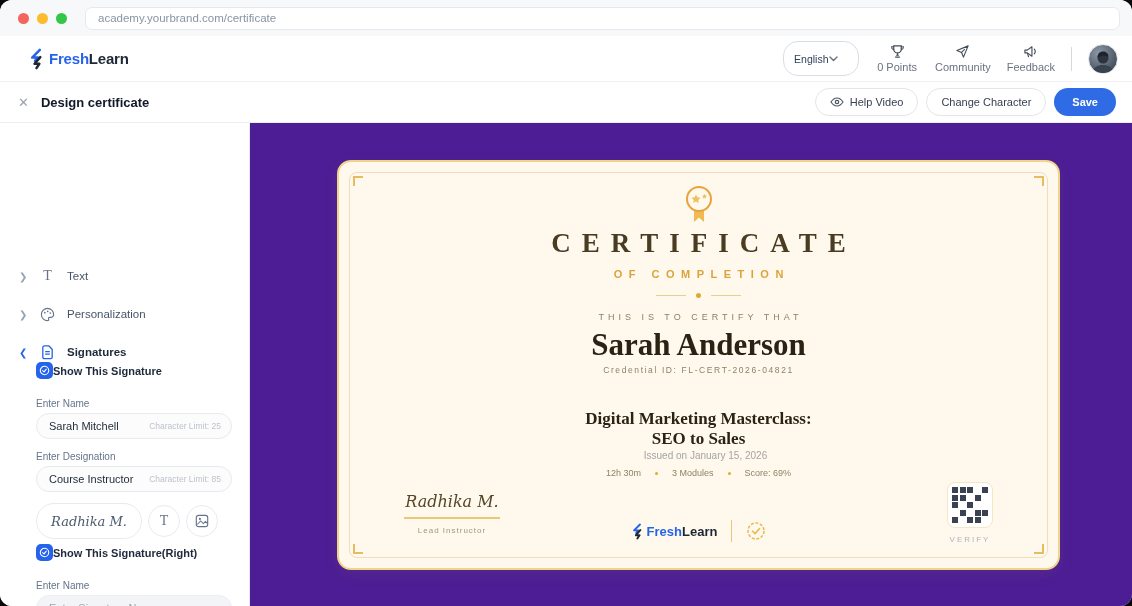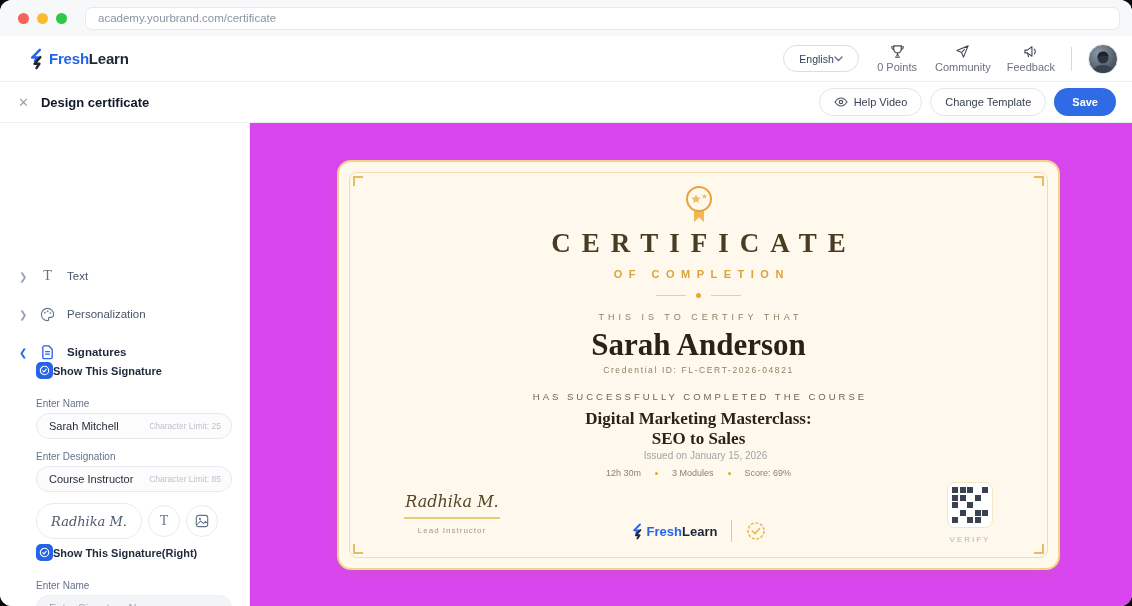--- a/index.html
+++ b/index.html
@@ -12,21 +12,21 @@
   .light { width:11px; height:11px; border-radius:50%; }
   .light.red{ background:#F4645C; } .light.yellow{ background:#FBBD2E; } .light.green{ background:#33C748; }
   .urlbar { margin-left:18px; flex:1; margin-right:12px; height:23px; background:#FFFFFF; border:1px solid #E5E8ED; border-radius:7px; display:flex; align-items:center; padding:0 12px; font-size:11.5px; color:#8A94A3; }
 
   
   .appbar { position:absolute; left:0; top:36px; width:100%; height:46px; background:#FFFFFF; border-bottom:1px solid #EEF0F4; display:flex; align-items:center; }
   .logo { display:flex; align-items:center; gap:5px; margin-left:28px; }
   .logo-text { font-size:15px; font-weight:bold; letter-spacing:-0.2px; }
   .logo-text .b1 { color:#2563EB; } .logo-text .b2 { color:#1E2735; }
   .appbar-right { margin-left:auto; display:flex; align-items:center; gap:16px; margin-right:14px; }
-  .lang-select { display:flex; align-items:center; justify-content:center; width:76px; height:27px; border:1px solid #D9DEE6; border-radius:15px; padding:0 10px; font-size:10.5px; color:#33415C; background:#fff; cursor:pointer; }
+  .lang-select { display:flex; align-items:center; justify-content:flex-start; width:76px; height:35px; border:1px solid #D9DEE6; border-radius:15px; padding:0 10px; font-size:10.5px; color:#33415C; background:#fff; cursor:pointer; }
   .icon-item { display:flex; flex-direction:column; align-items:center; gap:2px; cursor:pointer; min-width:44px; }
   .icon-item svg { display:block; }
   .icon-item .cap { font-size:11px; color:#6B7280; }
   .vdiv { width:1px; height:24px; background:#D4D8DF; }
   .avatar { width:30px; height:30px; border-radius:50%; overflow:hidden; background:radial-gradient(circle at 35% 30%, #8f9aa8, #4a5562 70%); border:1px solid #E3E6EB; display:flex; align-items:flex-end; justify-content:center; }
 
   
   .toolbar { position:absolute; left:0; top:82px; width:100%; height:41px; background:#FFFFFF; border-bottom:1px solid #ECEEF2; display:flex; align-items:center; }
   .close-x { margin-left:18px; color:#9AA2AF; font-size:13px; cursor:pointer; line-height:1; }
   .tb-title { margin-left:12px; font-size:13px; font-weight:bold; color:#111827; }
@@ -55,21 +55,21 @@
   .inp-wrap input { flex:1; min-width:0; border:none; outline:none; background:transparent; font-size:11px; color:#1F2937; font-family:"Liberation Sans", sans-serif; }
   .inp-wrap input::placeholder { color:#9CA3AF; }
   .limit { font-size:8.5px; color:#BCC2CC; white-space:nowrap; }
   .sig-preview { position:absolute; left:36px; top:380px; width:106px; height:36px; border:1.5px solid #E7EAEF; border-radius:18px; background:#fff; display:flex; align-items:center; justify-content:center; cursor:pointer; }
   .sig-preview span { font-family:"DejaVu Serif", serif; font-style:italic; font-size:13px; color:#4C5A70; }
   .circ-btn { position:absolute; top:382px; width:32px; height:32px; border:1.5px solid #E7EAEF; border-radius:50%; background:#fff; display:flex; align-items:center; justify-content:center; cursor:pointer; color:#64748B; }
   .circ-btn.tbtn { left:148px; font-family:"Liberation Serif", serif; font-size:14px; }
   .circ-btn.ibtn { left:186px; }
 
   
-  .main { position:absolute; left:250px; top:123px; right:0; bottom:0; background:#d946ef; }
+  .main { position:absolute; left:250px; top:123px; right:0; bottom:0; background:#4c1d95; }
   .cert { position:absolute; left:87px; top:37px; width:723px; height:410px; background:#FEF9EC; border:2px solid #F1D389; border-radius:14px; box-shadow:0 4px 14px rgba(180,150,60,.10); }
   .cert-frame { position:absolute; inset:10px; border:1px solid #ECDFBA; border-radius:8px; }
   .corner { position:absolute; width:10px; height:10px; }
   .corner.tl { left:3px; top:3px; border-left:2px solid #E7BC5F; border-top:2px solid #E7BC5F; }
   .corner.tr { right:3px; top:3px; border-right:2px solid #E7BC5F; border-top:2px solid #E7BC5F; }
   .corner.bl { left:3px; bottom:3px; border-left:2px solid #E7BC5F; border-bottom:2px solid #E7BC5F; }
   .corner.br { right:3px; bottom:3px; border-right:2px solid #E7BC5F; border-bottom:2px solid #E7BC5F; }
   .cert-center { position:absolute; left:0; width:100%; text-align:center; }
   .medal { top:22px; }
   .cert-title { top:66px; font-family:"Liberation Serif", serif; font-weight:bold; font-size:27px; letter-spacing:11px; color:#4A3C22; text-indent:11px; }
@@ -170,21 +170,21 @@
     <div class="tb-title">Design certificate</div>
     <div class="tb-right">
       <button class="pill-btn">
         <svg width="14" height="10" viewBox="0 0 14 10">
           <path d="M1 5c2-3 4-4 6-4s4 1 6 4c-2 3-4 4-6 4S3 8 1 5z" fill="none" stroke="#4B5563" stroke-width="1.2"></path>
           <circle cx="7" cy="5" r="1.7" fill="none" stroke="#4B5563" stroke-width="1.2"></circle>
         </svg>
         <span>Help Video</span>
       </button>
       <button class="pill-btn">
-        <span>Change Template</span>
+        <span>Change Character</span>
       </button>
       <button class="save-btn">Save</button>
     </div>
   </div>
 
   <div class="sidebar">
 
     <div class="side-row row-text">
       <span class="chev">❯</span>
       <span class="side-ic t-glyph">T</span>
@@ -287,21 +287,20 @@
       <div class="cert-center cert-title">CERTIFICATE</div>
       <div class="cert-center cert-sub">OF COMPLETION</div>
       <div class="cert-center cert-div">
         <span class="ln"></span>
           <span class="dot"></span>
           <span class="ln"></span>
       </div>
       <div class="cert-center recipient">Sarah Anderson</div>
       <div class="cert-center certify">THIS IS TO CERTIFY THAT</div>
       <div class="cert-center credential">Credential ID: FL-CERT-2026-04821</div>
-      <div class="cert-center completed">HAS SUCCESSFULLY COMPLETED THE COURSE</div>
       <div class="cert-center course1">Digital Marketing Masterclass:</div>
       <div class="cert-center course2">SEO to Sales</div>
       <div class="cert-center issued">Issued on January 15, 2026</div>
       <div class="cert-center meta">
         <span>12h 30m</span>
         <span class="mdot"></span>
         <span>3 Modules</span>
         <span class="mdot"></span>
         <span>Score: 69%</span>
       </div>

